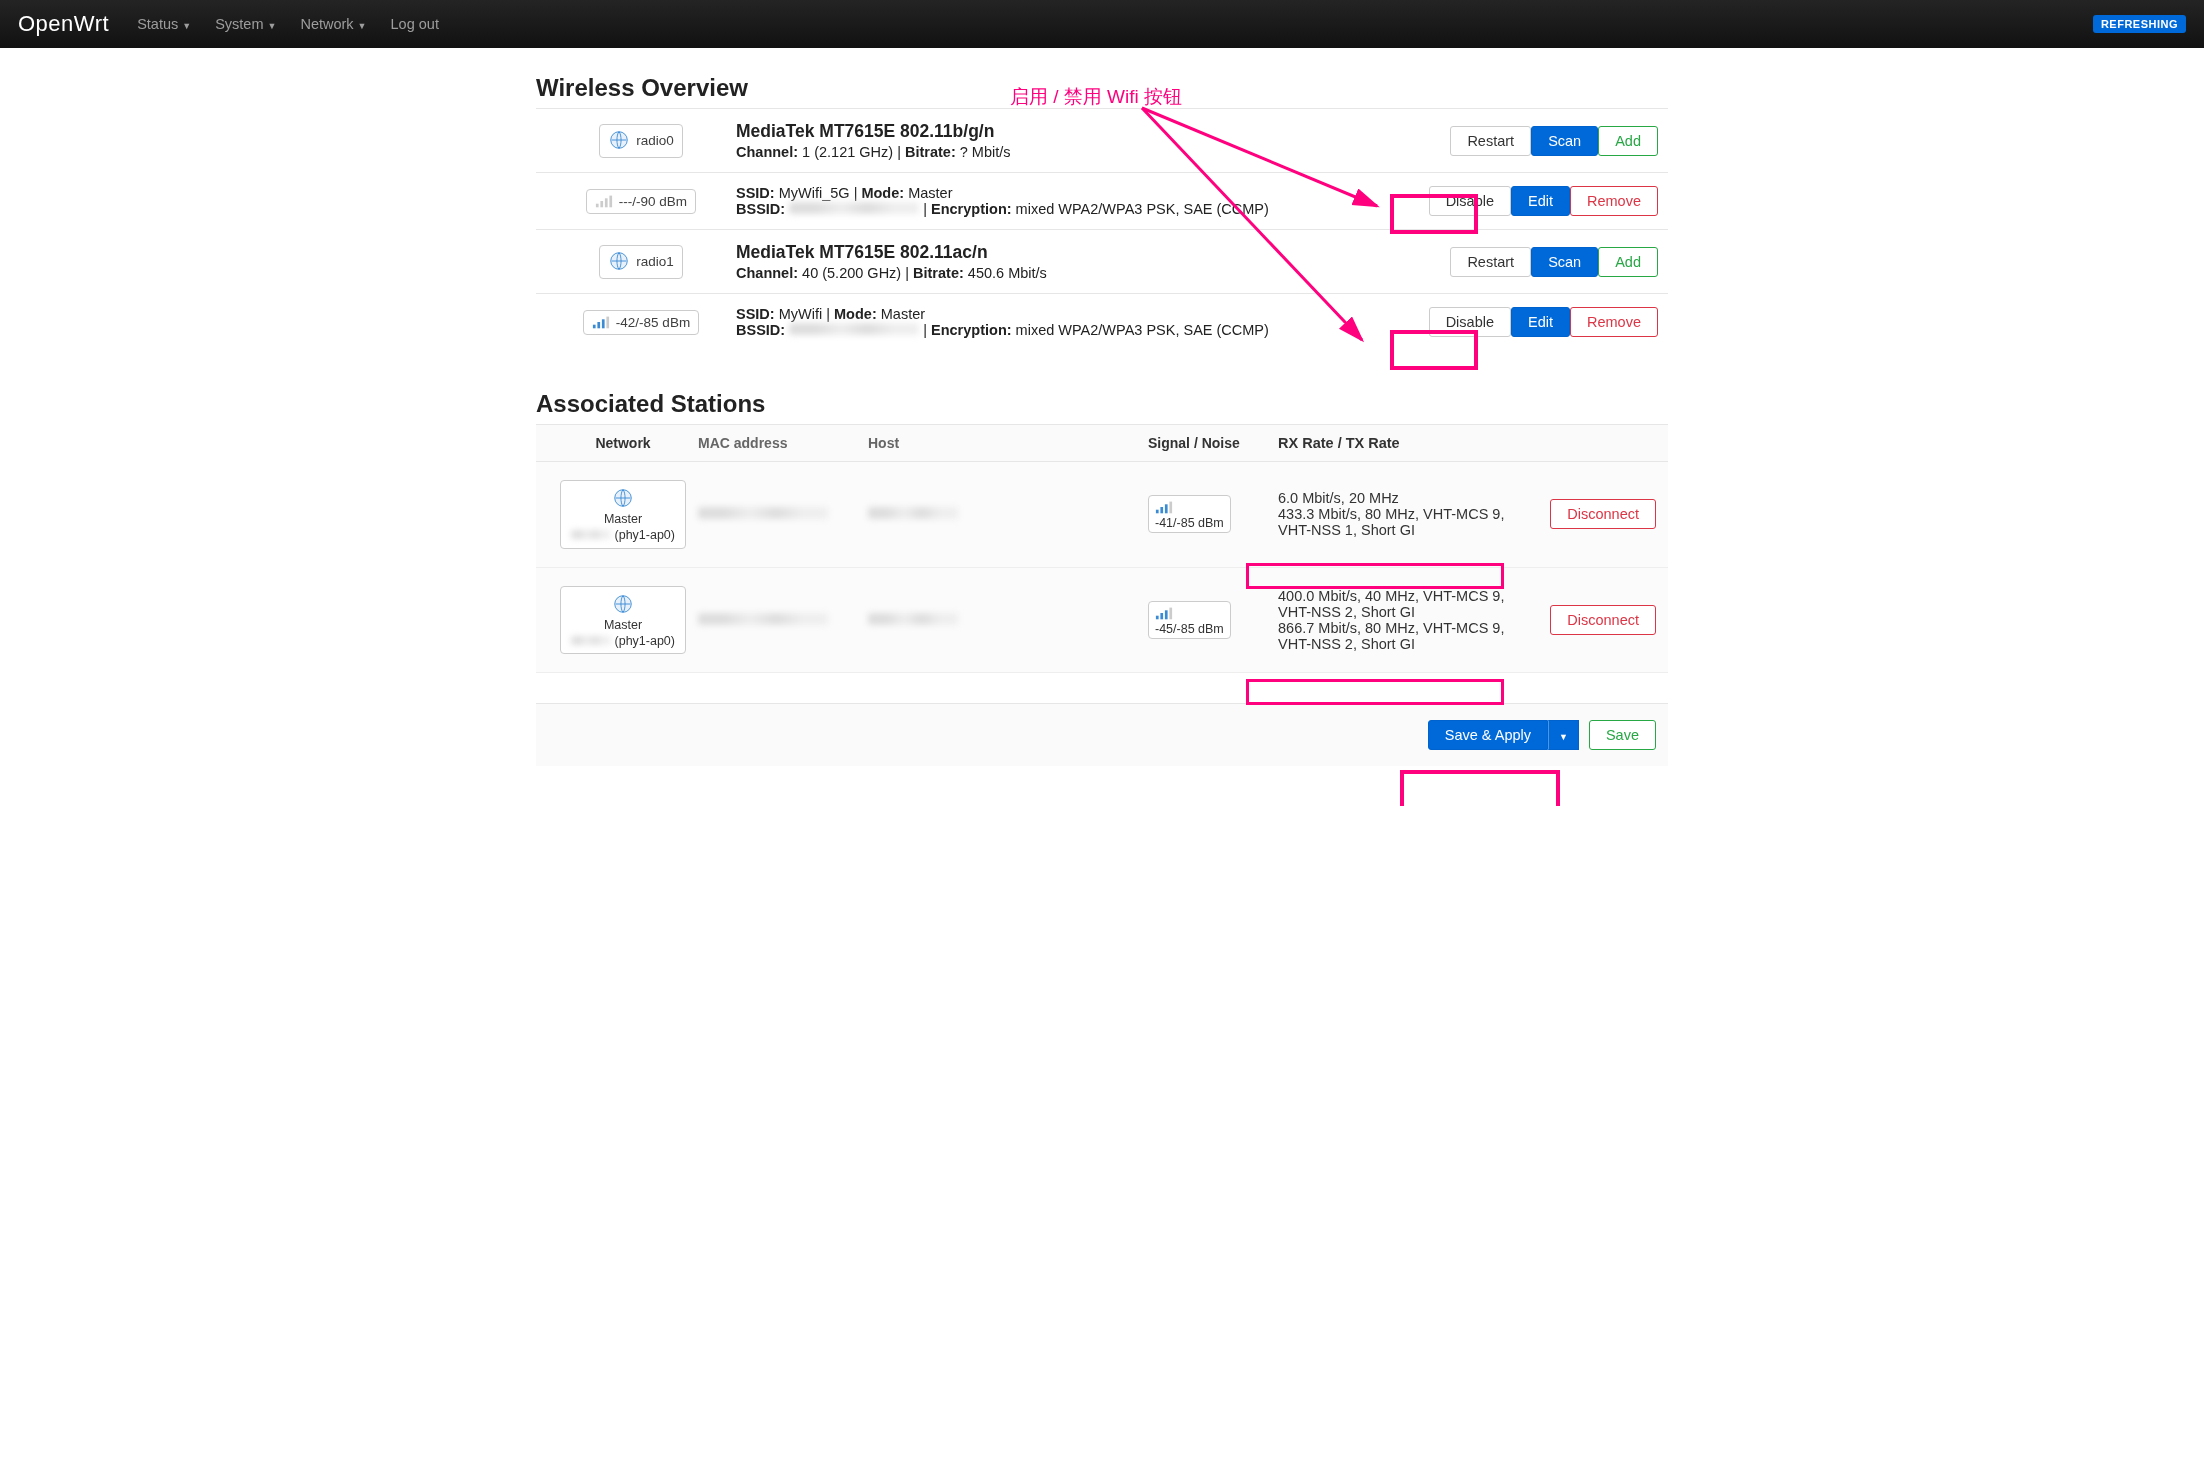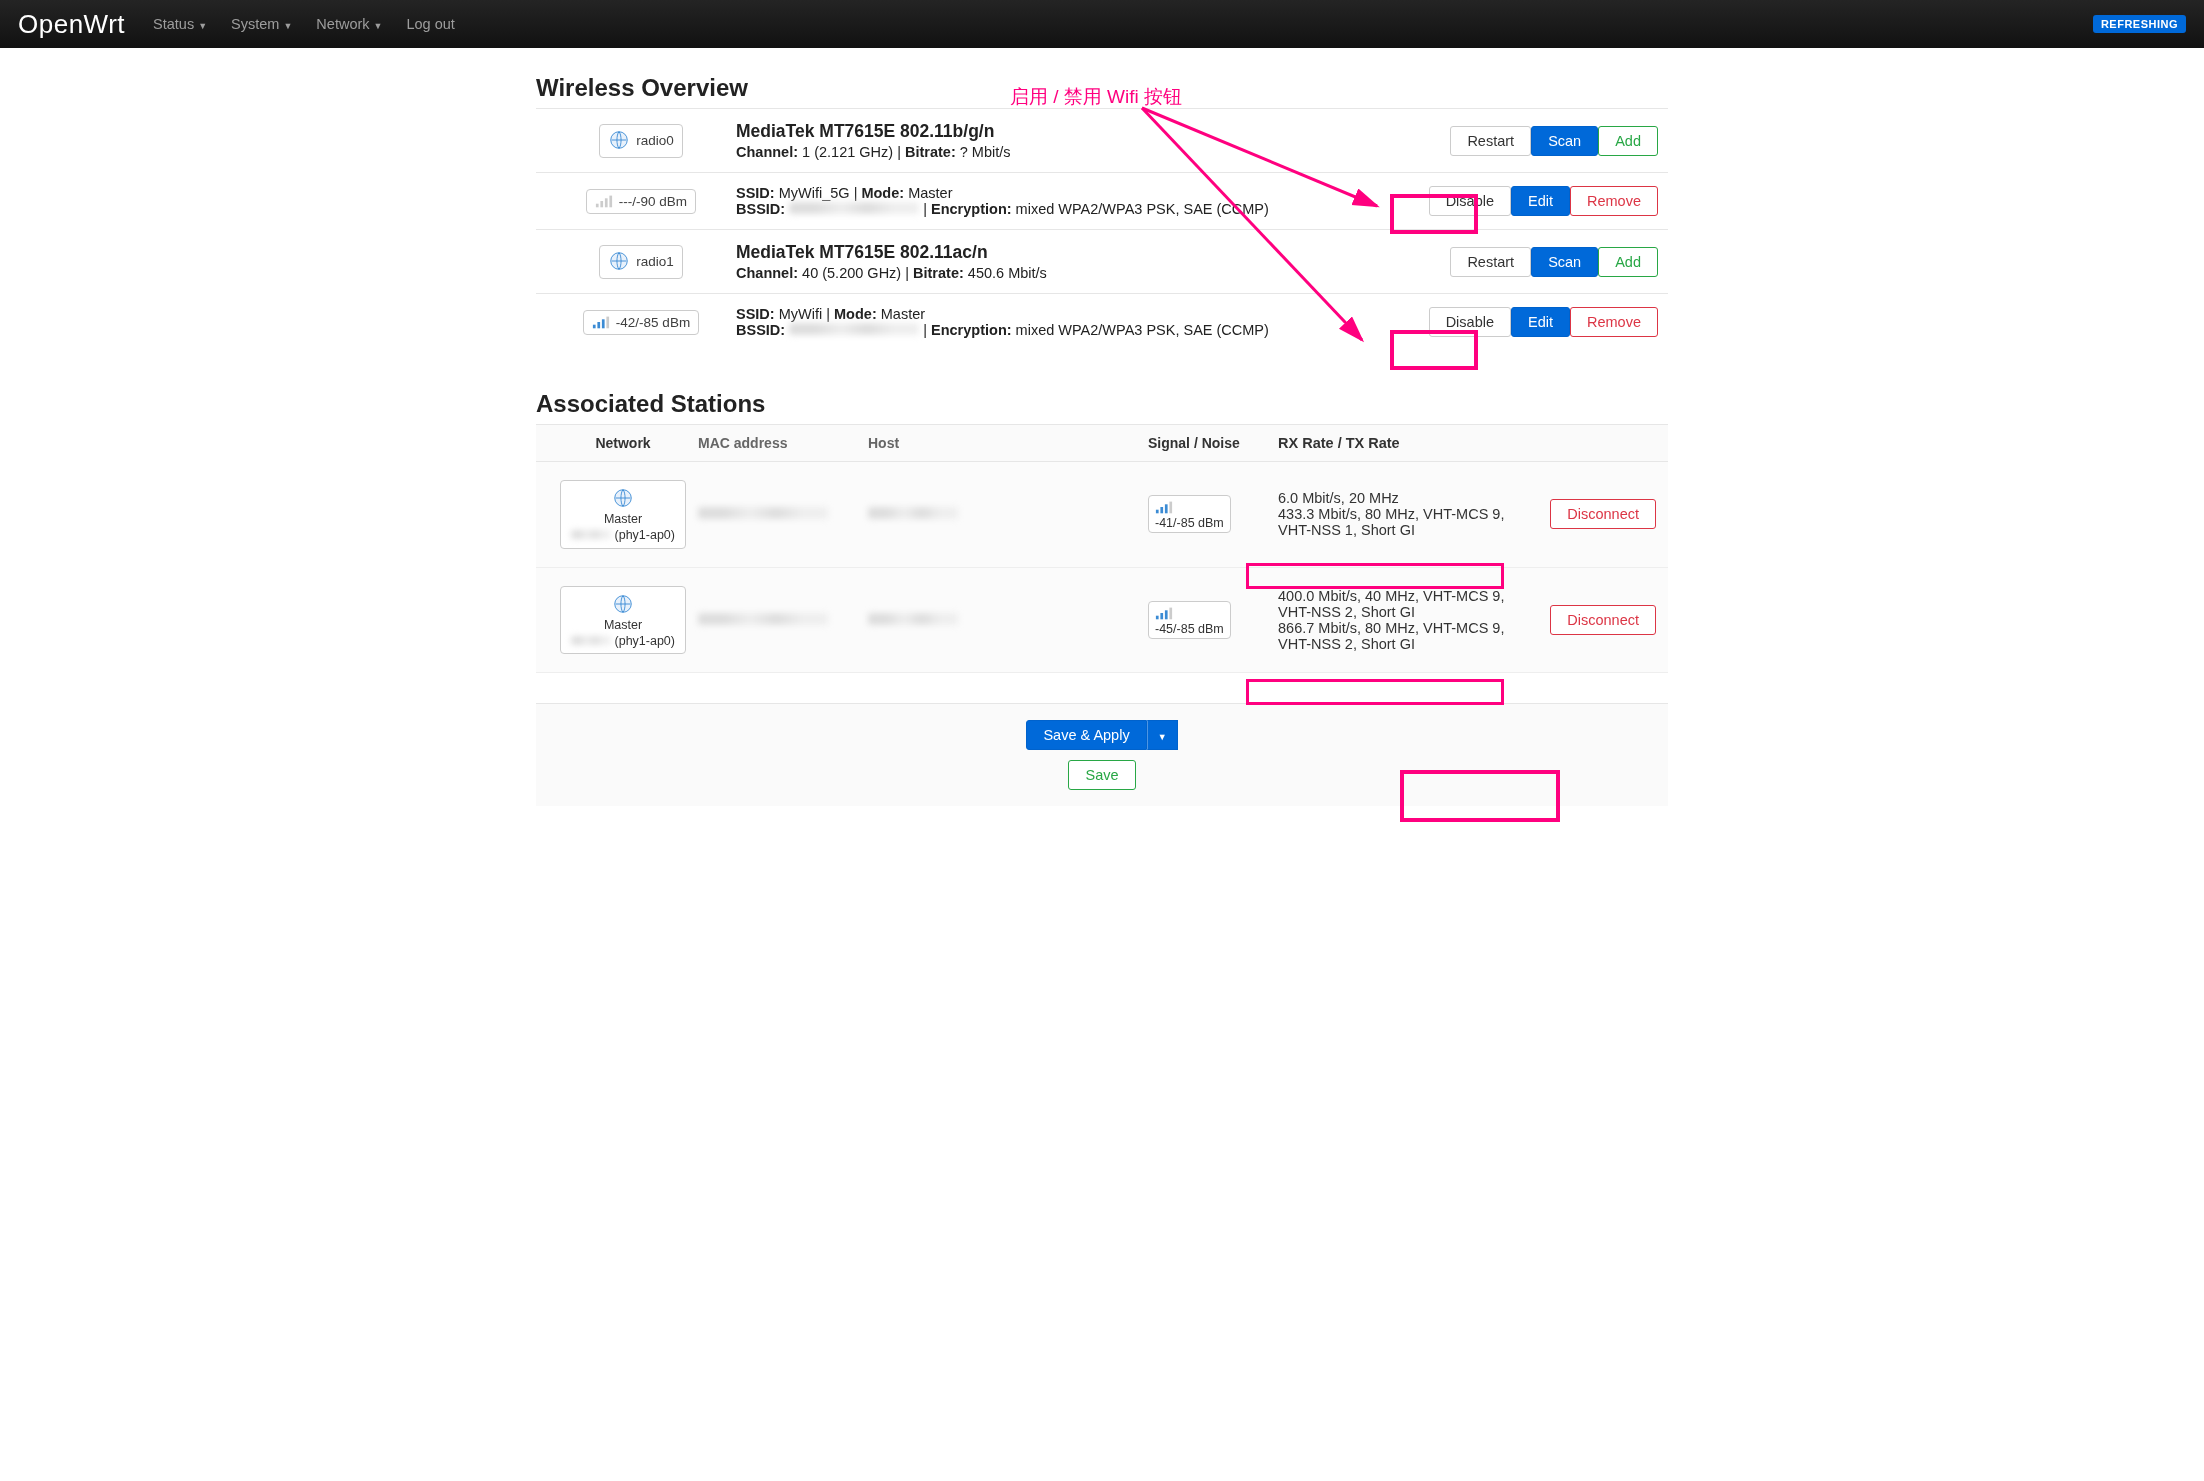--- a/index.html
+++ b/index.html
@@ -1,20 +1,20 @@
 <!DOCTYPE html>
 <html><head>
 <meta charset="utf-8">
 <style>
   * { box-sizing: border-box; }
   body { margin: 0; font-family: -apple-system, BlinkMacSystemFont, "Segoe UI", Helvetica, Arial, sans-serif; font-size: 14px; color: #333; background:#fff; }
   
   
   .topnav { background: linear-gradient(#242424,#111); height:48px; display:flex; align-items:center; padding:0 18px; color:#aaa; }
-  .brand { color:#fff; font-size:26px; font-weight:400; letter-spacing:0.5px; margin-right:28px; }
+  .brand { color:#fff; font-size:22px; font-weight:400; letter-spacing:0.5px; margin-right:28px; }
   .nav-item { margin-right:24px; color:#9d9d9d; cursor:pointer; font-size:14.5px; }
   .nav-item .caret { font-size:9px; margin-left:4px; }
   .refresh-badge { margin-left:auto; background:#0069d9; color:#fff; font-weight:700; font-size:11px; padding:3px 8px; border-radius:3px; letter-spacing:0.5px; }
   
   .container { max-width:1160px; margin:0 auto; padding:8px 14px 40px; position:relative; }
   
   h2.section { font-size:24px; font-weight:700; margin:18px 0 6px; color:#222; }
   
   .wl-table { width:100%; }
   .wl-row { display:flex; align-items:center; padding:12px 10px; border-top:1px solid #e6e6e6; }
@@ -54,21 +54,21 @@
   .c-sig   { width:130px; flex-shrink:0; }
   .c-rate  { flex:1; font-size:14.5px;}
   .c-act   { width:130px; text-align:right;}
   
   .net-badge { display:inline-flex; flex-direction:column; align-items:center; border:1px solid #ccc; border-radius:4px; padding:6px 10px 4px; font-size:12.5px; color:#333; line-height:1.3; background:#fff;}
   .globe { width:22px; height:22px; margin-bottom:2px;}
   
   .sig-badge { display:inline-flex; flex-direction:column; align-items:flex-start; border:1px solid #ccc; border-radius:4px; padding:4px 6px 2px; font-size:12.5px; background:#fff; text-align:center;}
   .sig-badge .bars { margin-bottom:2px;}
   
-  .footer-bar { margin-top:30px; padding:16px 12px; background:#fafafa; border-top:1px solid #e6e6e6; display:flex; justify-content:flex-end; gap:10px; align-items:center;flex-direction:column;}
+  .footer-bar { margin-top:30px; padding:16px 12px; background:#fafafa; border-top:1px solid #e6e6e6; display:flex; justify-content:flex-end; gap:10px; align-items:center;}
   
   
   .annot { position:absolute; border:4px solid #ff007f; pointer-events:none; }
   .annot-label { position:absolute; color:#ff007f; font-size:19px; pointer-events:none;}
   svg.arrows { position:absolute; top:0; left:0; pointer-events:none; overflow:visible;}
   
   .blur { filter: blur(3px); color:#999 !important; background:linear-gradient(90deg,#ddd 20%,#eee 40%,#ddd 60%,#eee 80%); border-radius:3px; display:inline-block; height:12px;}
 </style>
 </head>
 <body>

